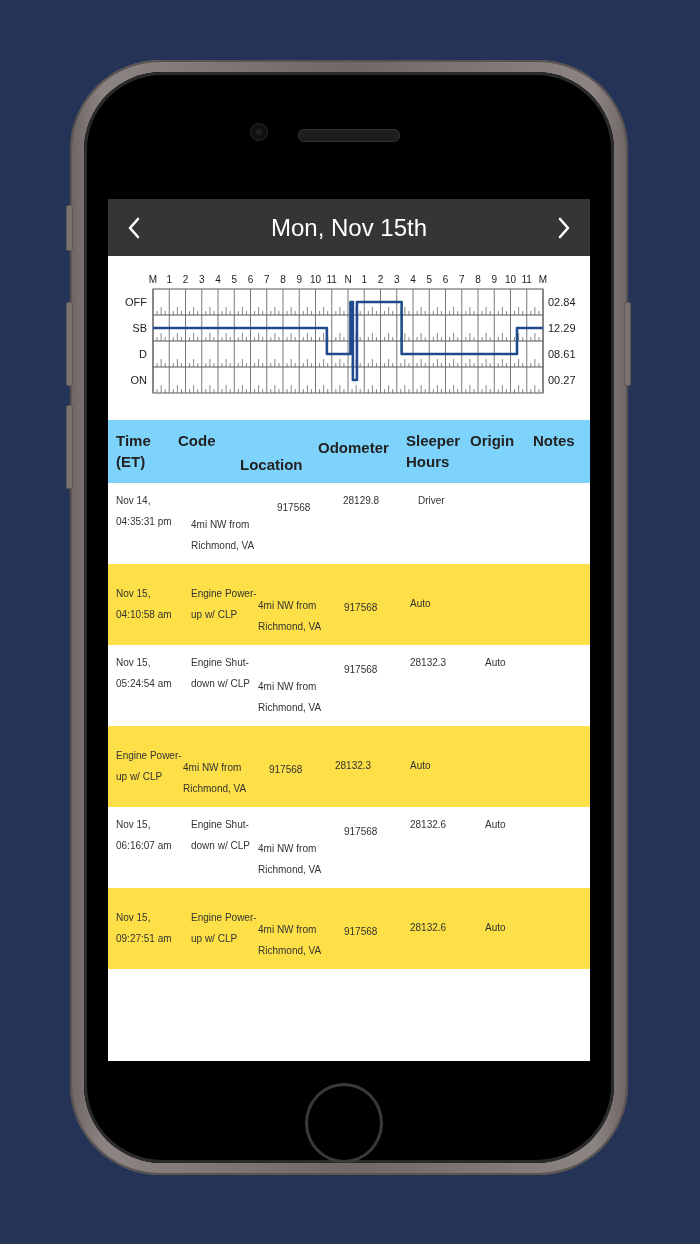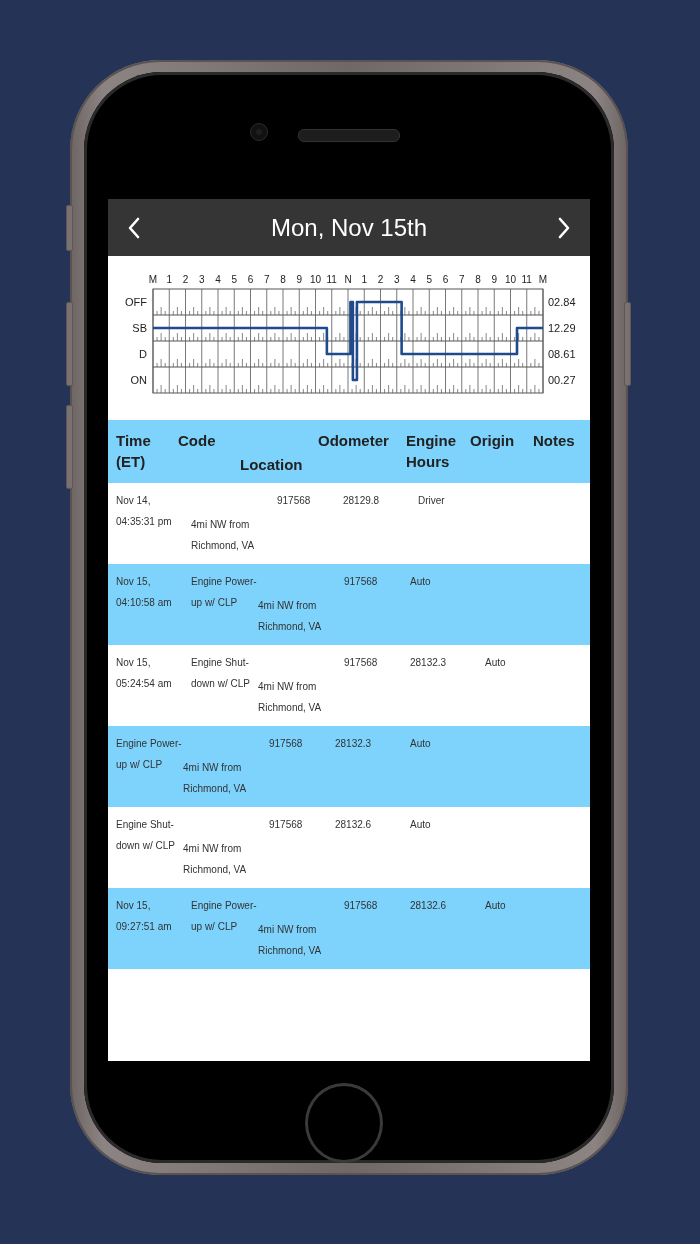--- a/index.html
+++ b/index.html
@@ -45,25 +45,25 @@
     padding: 0 14px; box-sizing: border-box;
   }
   .nav-title { font-size: 24px; }
   .nav-arrow { width: 24px; height: 30px; display: flex; align-items: center; justify-content: center; cursor: pointer; }
   .chart-wrap { position: relative; height: 164px; background: #fff; }
   .table-header {
     display: flex; background: #7dd3fc; padding: 10px 0 8px 8px;
     font-weight: bold; font-size: 15px; color: #222; line-height: 21px;
   }
   .row { display: flex; padding: 8px 0 8px 8px; font-size: 10px; color: #333; line-height: 20.5px; }
-  .row.alt { background: #7dd3fc; }
+  .row.alt { background: #fde047; align-items: center; }
   .c-time { width: 75px; }
   .c-code { width: 67px; }
   .c-loc { width: 86px; margin-top: 24px; }
-  .c-odo { width: 66px; text-align: left; }
+  .c-odo { width: 66px; text-align: left; margin-top: 7px; }
   .c-eng { width: 75px; }
   .c-orig { width: 55px; }
   .c-notes { width: 50px; }
   .table-header .c-time { width: 62px; }
   .table-header .c-code { width: 62px; }
   .table-header .c-loc { width: 78px; }
   .table-header .c-odo { width: 88px; }
   .table-header .c-eng { width: 64px; }
   .table-header .c-orig { width: 63px; }
 </style>
@@ -450,21 +450,21 @@
         <line x1="435" y1="33" x2="435" y2="137" stroke="#555555" stroke-width="0.8"></line>
         <polyline points="45,72 218.875,72 218.875,98 242.4375,98 242.4375,46 244.875,46 244.875,124 248.9375,124 248.9375,46 293.625,46 293.625,98 409,98 409,72 435,72" fill="none" stroke="#1f4a8c" stroke-width="2.6" stroke-linejoin="round"></polyline>
       </svg>
   </div>
 
   <div class="table-header">
     <div class="c-time">Time (ET)</div>
     <div class="c-code">Code</div>
     <div class="c-loc">Location</div>
     <div class="c-odo">Odometer</div>
-    <div class="c-eng">Engine Hours</div>
+    <div class="c-eng">Sleeper Hours</div>
     <div class="c-orig">Origin</div>
     <div class="c-notes">Notes</div>
   </div>
 
   <div id="rows">
     <div class="row">
       <div class="c-time">Nov 14, 04:35:31 pm</div>
       <div class="c-loc">4mi NW from Richmond, VA</div>
       <div class="c-odo">917568</div>
       <div class="c-eng">28129.8</div>
@@ -490,20 +490,21 @@
     </div>
     <div class="row alt">
       <div class="c-code">Engine Power-up w/ CLP</div>
       <div class="c-loc">4mi NW from Richmond, VA</div>
       <div class="c-odo">917568</div>
       <div class="c-eng">28132.3</div>
       <div class="c-orig">Auto</div>
       <div class="c-notes"></div>
     </div>
     <div class="row">
+      <div class="c-time">Nov 15, 06:16:07 am</div>
       <div class="c-code">Engine Shut-down w/ CLP</div>
       <div class="c-loc">4mi NW from Richmond, VA</div>
       <div class="c-odo">917568</div>
       <div class="c-eng">28132.6</div>
       <div class="c-orig">Auto</div>
       <div class="c-notes"></div>
     </div>
     <div class="row alt">
       <div class="c-time">Nov 15, 09:27:51 am</div>
       <div class="c-code">Engine Power-up w/ CLP</div>

